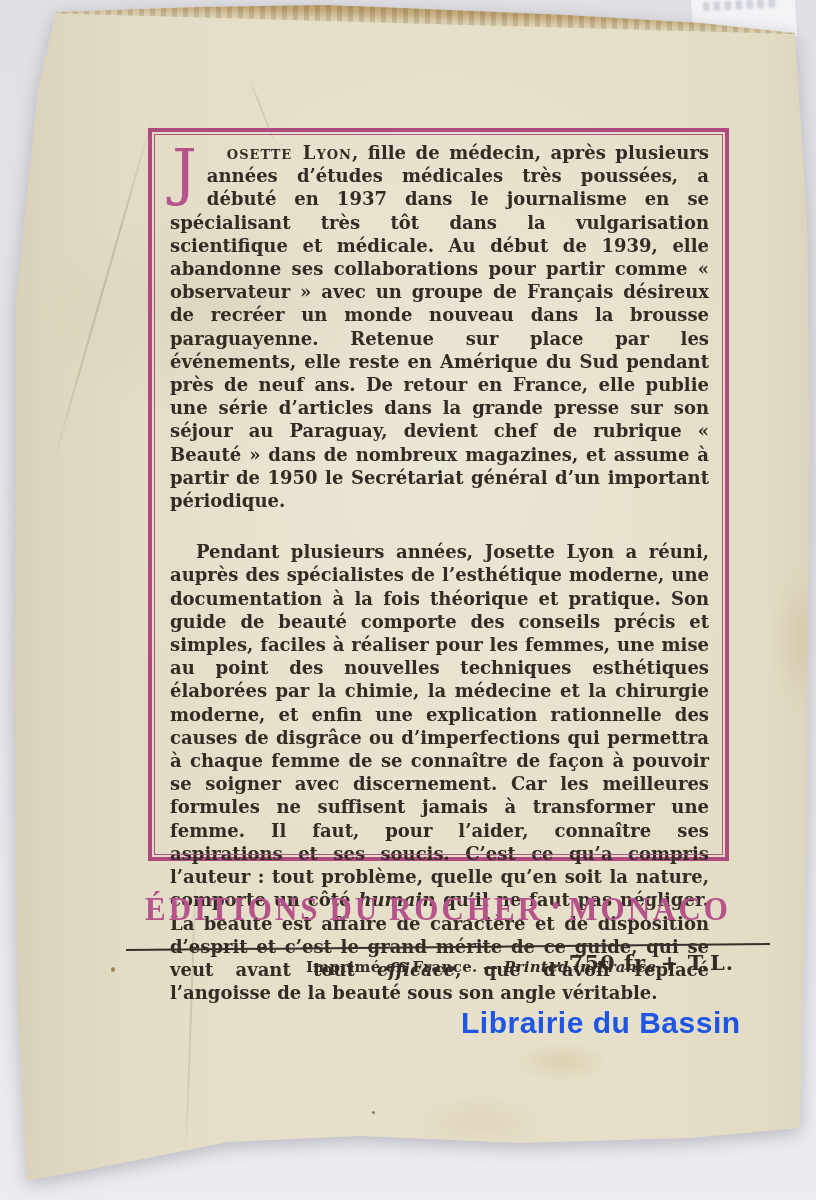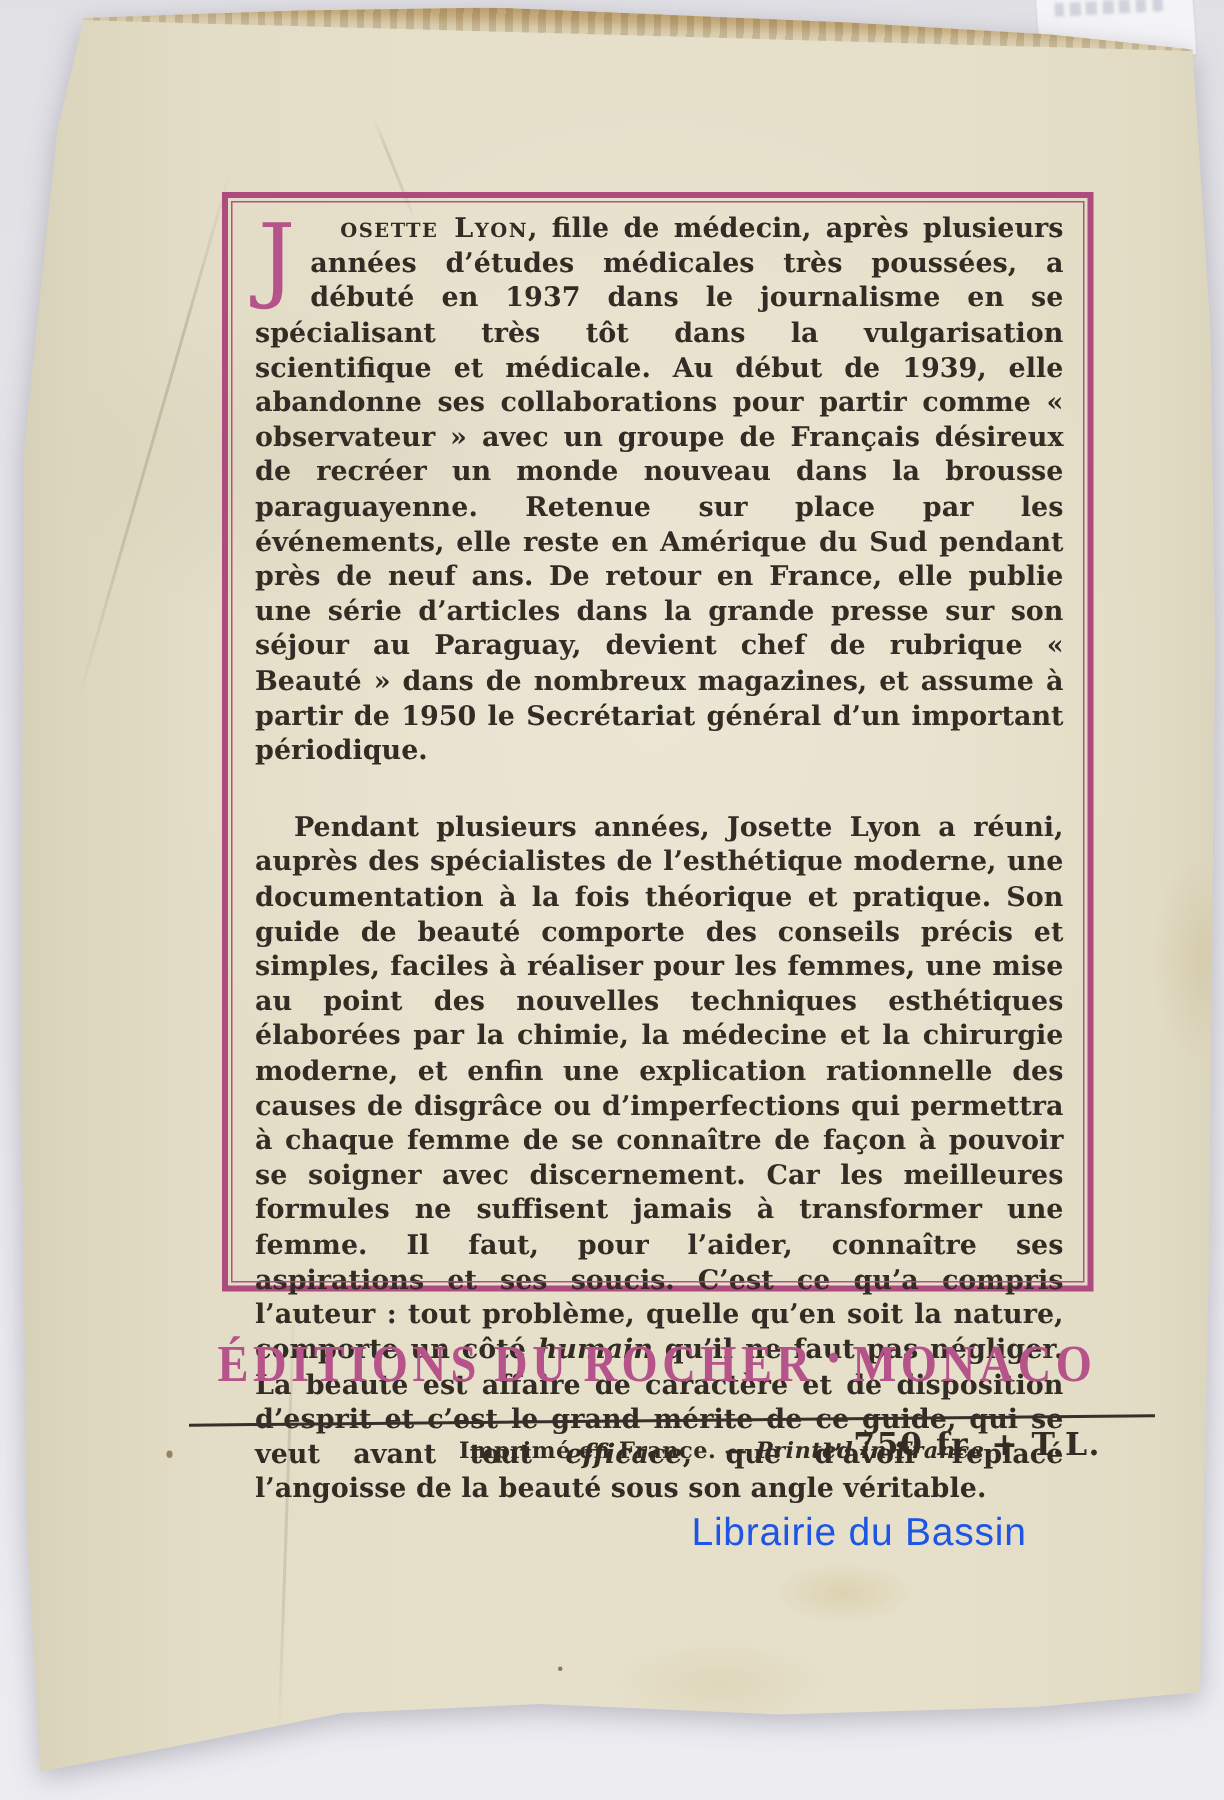--- a/index.html
+++ b/index.html
@@ -84,21 +84,21 @@
     position:absolute;left:306px;top:958px;
     font-weight:700;font-size:15px;color:var(--ink,#2e2a24);letter-spacing:.3px;white-space:nowrap;
   }
   .price{
     position:absolute;right:82px;top:950px;
     font-weight:700;font-size:21px;color:var(--ink,#2e2a24);letter-spacing:1px;white-space:nowrap;margin-left:32px;
   }
   
   .watermark{
     position:absolute;left:461px;top:1006px;
-    font-family:"Liberation Sans", sans-serif;font-weight:400;font-size:26px;
+    font-family:"Liberation Sans", sans-serif;font-weight:700;font-size:30px;
     color:var(--watermark_blue,#1e55e4);letter-spacing:.5px;white-space:nowrap;
   }
 </style>
 </head>
 <body>
 
 <div class="label-tab"></div>
 
 <div class="book-wrap">
   <div class="book">

